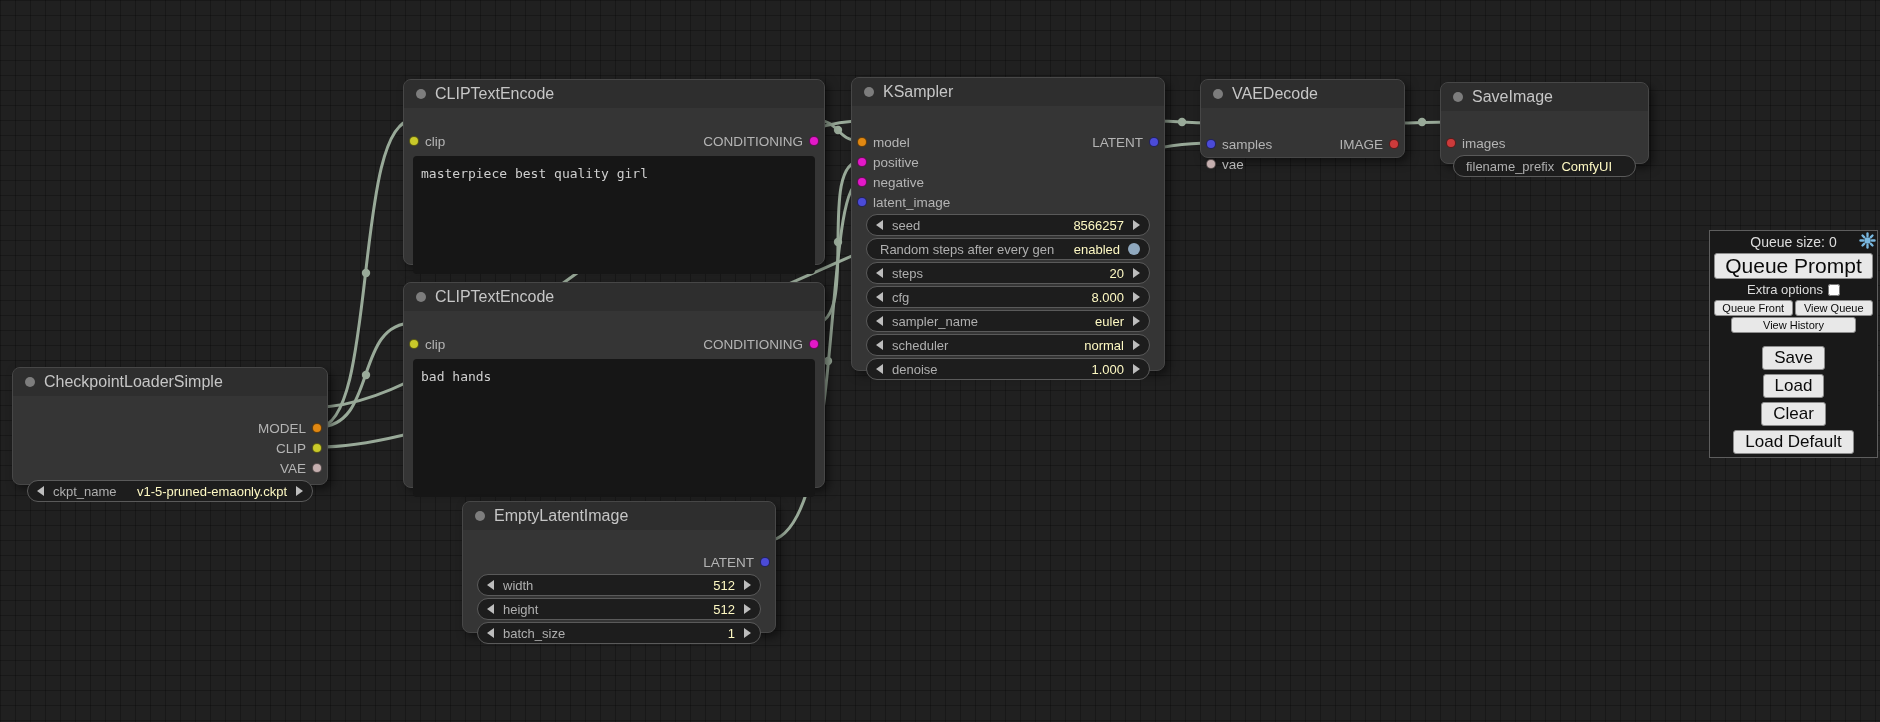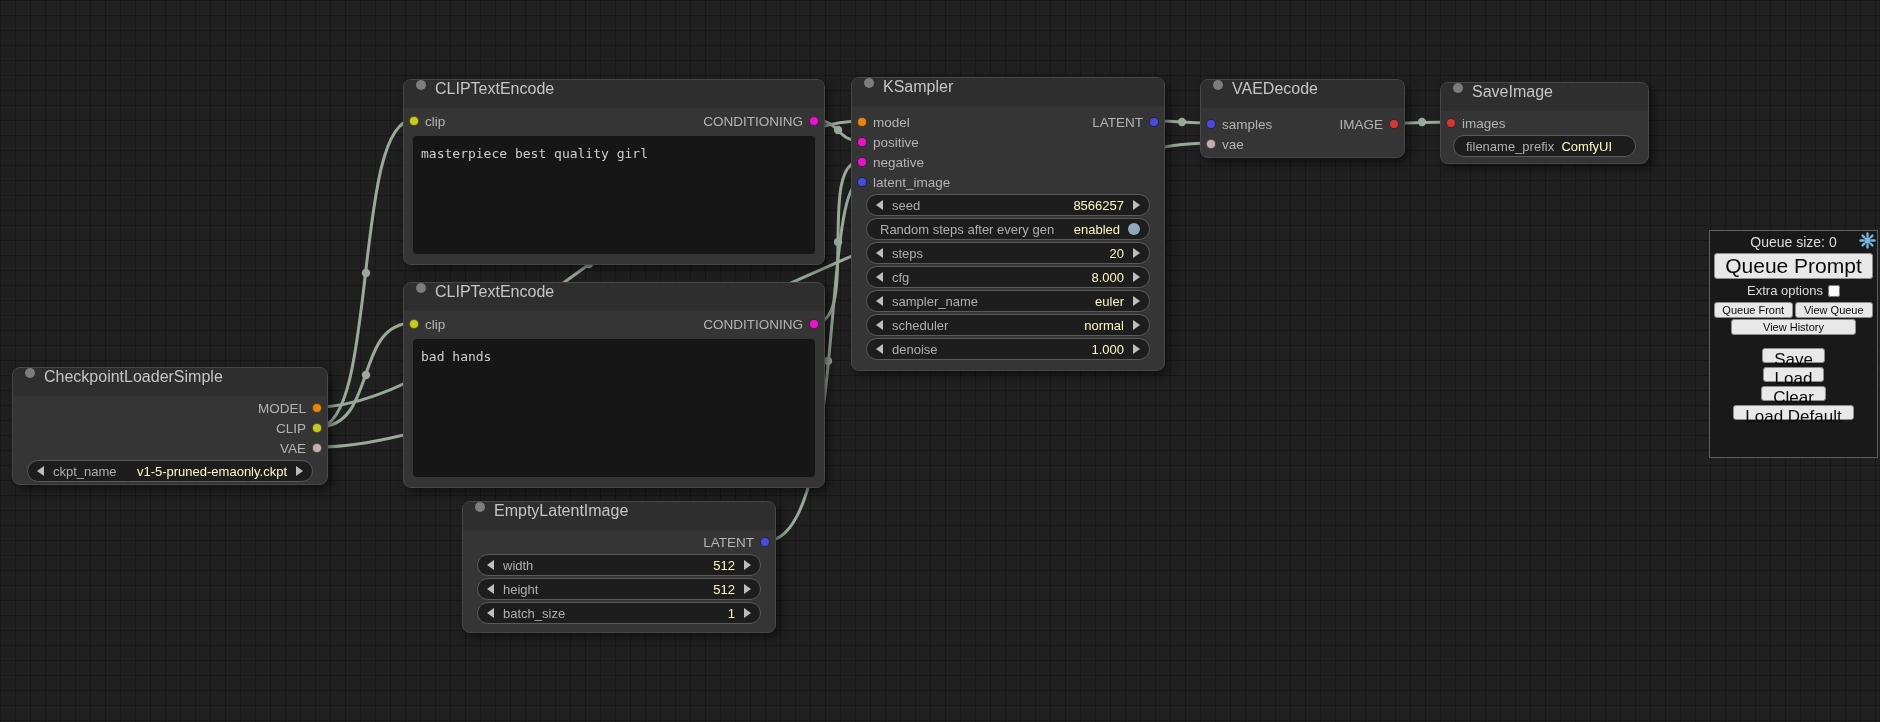--- a/index.html
+++ b/index.html
@@ -20,29 +20,29 @@
 
   .node {
     position: absolute; z-index: 2;
     background: #353535;
     border: 1px solid #474747;
     border-radius: 8px;
     box-shadow: 4px 4px 10px rgba(0,0,0,0.5);
     color: #c6c6c6;
   }
   .node-title {
-    height: 28px; display: flex; gap: 9px;
+    height: 28px; display: flex; align-items: center; gap: 9px;
     padding: 0 12px; background: #2e2e2e;
     border-radius: 7px 7px 0 0;
     font-size: 16px; color: #c6c6c6; cursor: move;
   }
   .title-dot { width: 10px; height: 10px; border-radius: 50%; background: #7d7d7d; flex: 0 0 auto; }
   .title-text { white-space: nowrap; }
 
-  .slots { position: relative; }
+  .slots { position: relative; margin-top: 20px; }
   .slot-row {
     position: relative; height: 20px; display: flex; align-items: center;
     font-size: 13.5px; color: #b4b4b4;
   }
   .slot-row.tall { height: 22px; }
   .slot-dot {
     position: absolute; top: 50%; transform: translateY(-50%);
     width: 10px; height: 10px; border-radius: 50%;
     border: 1px solid rgba(0,0,0,0.55); cursor: crosshair;
   }
@@ -88,21 +88,21 @@
     border-radius: 3px; color: #0a0a0a; cursor: pointer; white-space: nowrap;
   }
   .btn-queue-prompt { width: 100%; height: 26px; font-size: 21px; margin: 2px 0 3px; }
   .extra-options { display: flex; align-items: center; justify-content: center; gap: 5px; font-size: 13px; height: 17px; width: 100%; }
   .extra-options input { width: 12px; height: 12px; cursor: pointer; }
   .btn-row { display: flex; width: 100%; gap: 2px; margin: 3px 0 1px; }
   .btn.small { font-size: 11px; padding: 1px 0; }
   .btn-row .btn { flex: 1 1 0; }
   .btn-history { width: 78%; margin-bottom: 11px; }
   .menu-main { display: flex; flex-direction: column; align-items: center; width: 100%; }
-  .btn.big { font-size: 17px; padding: 1px 11px; margin: 2px 0; height: 15px; }
+  .btn.big { font-size: 17px; padding: 1px 11px; margin: 2px 0; height: 24px; }
 </style>
 </head>
 <body>
 
 <div class="canvas">
 
   <svg class="wires" width="1880" height="722">
     <path class="wire" d="M318,407 C468,407 711,121 861,121"></path>
     <path class="wire" d="M318,427 C378,427 353,120 413,120"></path>
     <path class="wire" d="M318,427 C378,427 353,323 413,323"></path>

